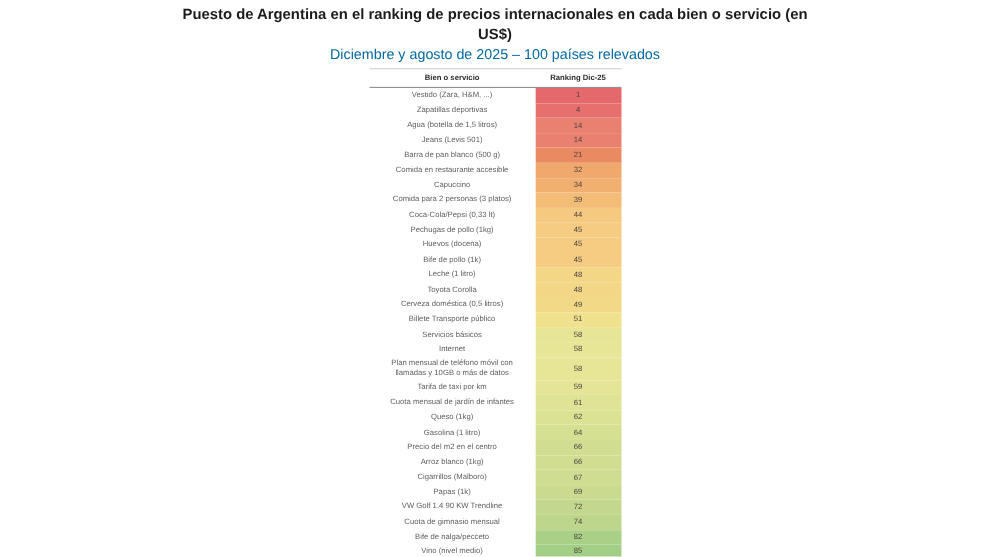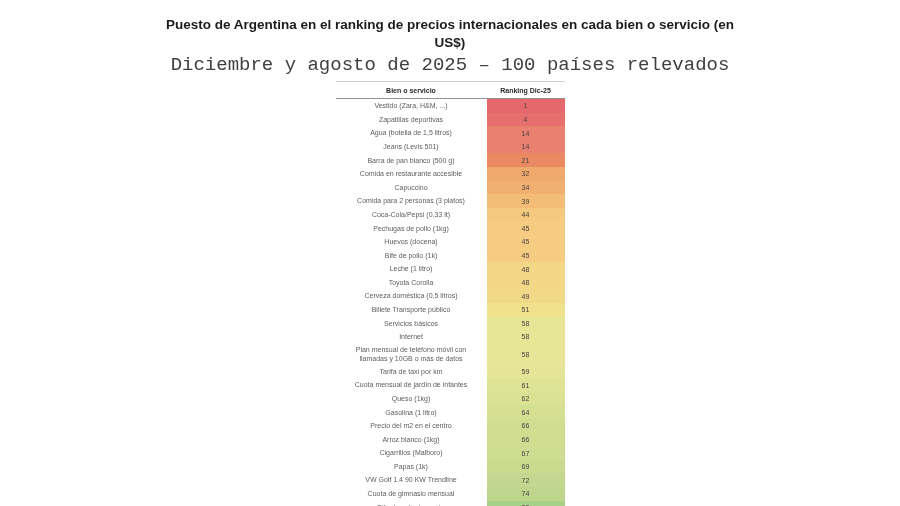--- a/index.html
+++ b/index.html
@@ -10,37 +10,36 @@
     height: 506px;
     font-family: "Liberation Sans", sans-serif;
     overflow: hidden;
   }
   .figure {
     width: 900px;
     height: 506px;
     display: flex;
     flex-direction: column;
     align-items: center;
-    padding-top: 16px;
+    padding-top: 4px;
     box-sizing: border-box;
   }
   .title {
     font-weight: bold;
     font-size: 13.5px;
     line-height: 1.3;
     color: #1c1c1c;
     text-align: center;
     max-width: 580px;
   }
   .subtitle {
-    font-size: 19px;
-    color: #404040;
+    font-size: 13px;
+    color: #0369a1;
     text-align: center;
     margin-top: 3px;
-    font-family: Liberation Mono, monospace;
   }
   .table {
     width: 229px;
     margin-top: 5px;
     border-top: 1px solid #cfcfcf;
   }
   .thead {
     display: flex;
     border-bottom: 1px solid #919191;
   }

